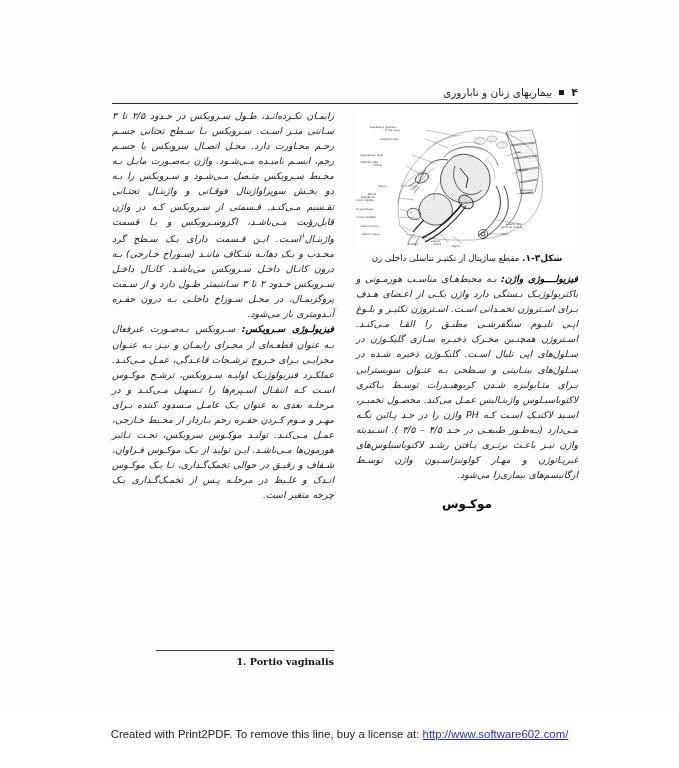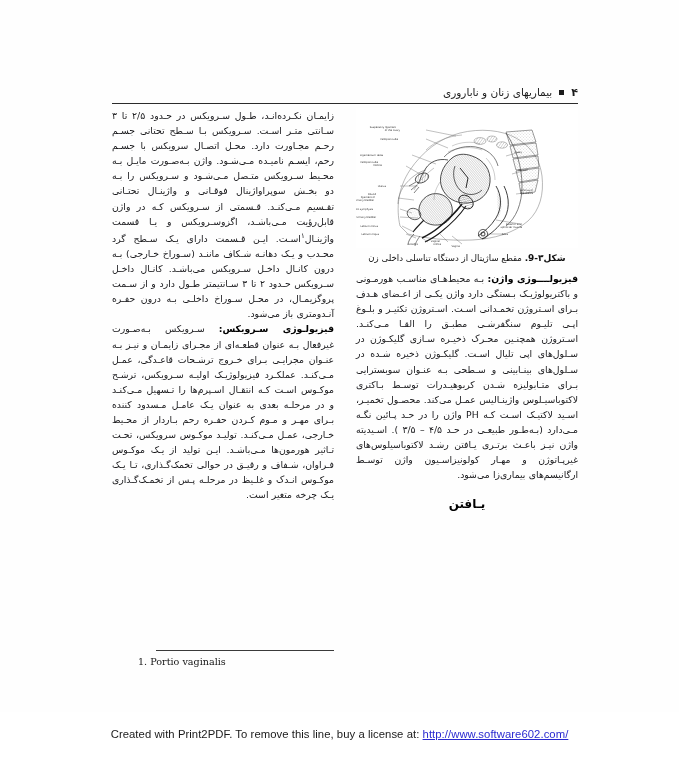--- a/index.html
+++ b/index.html
@@ -46,20 +46,21 @@
     direction:rtl;
   }
   .col{width:222px;position:relative;}
 
   .para{
     direction:rtl;text-align:justify;
     font-size:9.3px;line-height:15.1px;color:#17171a;
     margin:0 0 0 0;
     text-align-last:right;
     word-spacing:0.4px;
+    font-style:italic;
   }
   .para b,.inline-head{font-weight:bold;color:#000;}
   .sup{font-size:7px;vertical-align:super;}
 
   
   .sec-head{
     direction:rtl;text-align:center;
     font-size:12px;font-weight:bold;color:#000;
     margin:15px 0 5px 0;letter-spacing:0.2px;
   }
@@ -78,23 +79,23 @@
   .fig-caption .fig-num{font-weight:bold;font-size:9px;}
 
   
   #footnote{
     position:absolute;right:0;bottom:0;width:196px;direction:rtl;
   }
   #footnote .fn-rule{
     width:178px;height:1.1px;background:#3a3a3a;margin:0 0 4px 0;
   }
   #footnote .fn-item{
-    direction:ltr;text-align:left;
+    direction:ltr;text-align:right;
     font-family:"DejaVu Serif","Liberation Serif",serif;
-    font-size:9.6px;color:#141414;line-height:13px;
+    font-size:9.6px;color:#141414;line-height:13px;font-weight:bold;
   }
 
   
   #watermark{
     position:absolute;left:0;top:728px;width:679px;
     text-align:center;
     font-family:"Liberation Sans","DejaVu Sans",sans-serif;
     font-size:11.3px;color:#1a1a1a;direction:ltr;
     letter-spacing:0.05px;
   }
@@ -244,28 +245,28 @@
               <text x="172" y="62.5">Rectum</text>
               <text x="177" y="83">Isthmus of</text>
               <text x="177" y="86.2">the uterus</text>
               <text x="166" y="117">Exterior anal</text>
               <text x="166" y="120.2">sphincter muscle</text>
               <text x="152" y="127">Anus</text>
             </g>
           </svg>
         </div>
         <div class="fig-caption">
-          <span class="fig-num">شکل۳-9.</span>
-          <span>مقطع ساژیتال از دستگاه تناسلی داخلی زن</span>
+          <span class="fig-num">شکل۳-۱.</span>
+          <span>مقطع ساژیتال از تکثیـر تناسلی داخلی زن</span>
         </div>
       </div>
 
       <p class="para"><b class="inline-head">فیزیولــــوژی واژن:</b><span> بـه محیط‌هـای مناسـب هورمـونی و باکتریولوژیـک بـستگی دارد واژن یکـی از اعـضای هـدف بـرای اسـتروژن تخمـدانی اسـت. اسـتروژن تکثیـر و بلـوغ اپـی تلیـوم سنگفرشـی مطبـق را القـا مـی‌کنـد. اسـتروژن همچنـین محـرک ذخیـره سـازی گلیکـوژن در سـلول‌های اپی تلیال اسـت. گلیکـوژن ذخیره شـده در سـلول‌های بینـابینی و سـطحی بـه عنـوان سوبسترایی بـرای متـابولیزه شـدن کربوهیـدرات توسـط بـاکتری لاکتوباسیـلوس واژینـالیس عمـل می‌کند. محصـول تخمیـر، اسـید لاکتیـک اسـت کـه PH واژن را در حـد پـائین نگـه مـی‌دارد (بـه‌طـور طبیعـی در حـد ۴/۵ – ۳/۵ ). اسـیدیته واژن نیـز باعـث برتـری یـافتن رشـد لاکتوباسیلوس‌های غیرپـاتوژن و مهـار کولونیزاسـیون واژن توسـط ارگانیسم‌های بیماری‌زا می‌شود.</span></p>
 
-      <h2 class="sec-head">یـافتن</h2>
+      <h2 class="sec-head">موکـوس</h2>
 
     </div>
 
     <div class="col">
 
       <p class="para"><span>زایمـان نکـرده‌انـد، طـول سـرویکس در حـدود ۲/۵ تا ۳ سـانتی متـر اسـت. سـرویکس بـا سـطح تحتانی جسـم رحـم مجـاورت دارد. محـل اتصـال سرویکس با جسـم رحم، ایسـم نامیـده مـی‌شـود. واژن بـه‌صـورت مایـل بـه محـیط سـرویکس متـصل مـی‌شـود و سـرویکس را بـه دو بخـش سوپراواژینال فوقـانی و واژینـال تحتـانی تقـسیم مـی‌کنـد. قـسمتی از سـرویکس کـه در واژن قابل‌رؤیت مـی‌باشـد، اگزوسـرویکس و یـا قسمت واژینـال</span><sup class="sup">۱</sup><span>اسـت. ایـن قـسمت دارای یـک سـطح گرد محـدب و یـک دهانـه شـکاف ماننـد (سـوراخ خـارجی) بـه درون کانـال داخـل سـرویکس می‌باشـد. کانـال داخـل سـرویکس حـدود ۲ تا ۳ سـانتیمتر طـول دارد و از سـمت پروگزیمـال، در محـل سـوراخ داخلـی بـه درون حفـره آنـدومتری باز می‌شود.</span></p>
 
       <p class="para"><b class="inline-head">فیزیولـوژی سـرویکس:</b><span> سـرویکس بـه‌صـورت غیرفعال بـه عنوان قطعـه‌ای از مجـرای زایمـان و نیـز بـه عنـوان مجرایـی بـرای خـروج ترشـحات قاعـدگی، عمـل مـی‌کنـد. عملکـرد فیزیولوژیـک اولیـه سـرویکس، ترشـح موکـوس اسـت کـه انتقـال اسـپرم‌ها را تـسهیل مـی‌کنـد و در مرحلـه بعدی به عنوان یـک عامـل مـسدود کننده بـرای مهـر و مـوم کـردن حفـره رحم بـاردار از محـیط خـارجی، عمـل مـی‌کنـد. تولیـد موکـوس سرویکس، تحـت تـاثیر هورمون‌ها مـی‌باشـد. ایـن تولید از یـک موکـوس فـراوان، شـفاف و رقیـق در حوالی تخمک‌گـذاری، تـا یـک موکـوس انـدک و غلـیظ در مرحلـه پـس از تخمـک‌گـذاری یـک چرخه متغیر است.</span></p>
 
       <div id="footnote">

